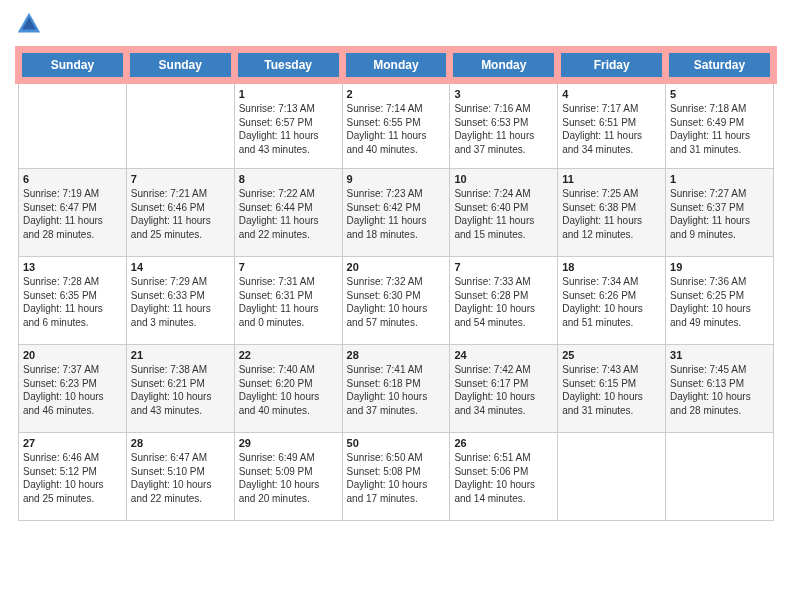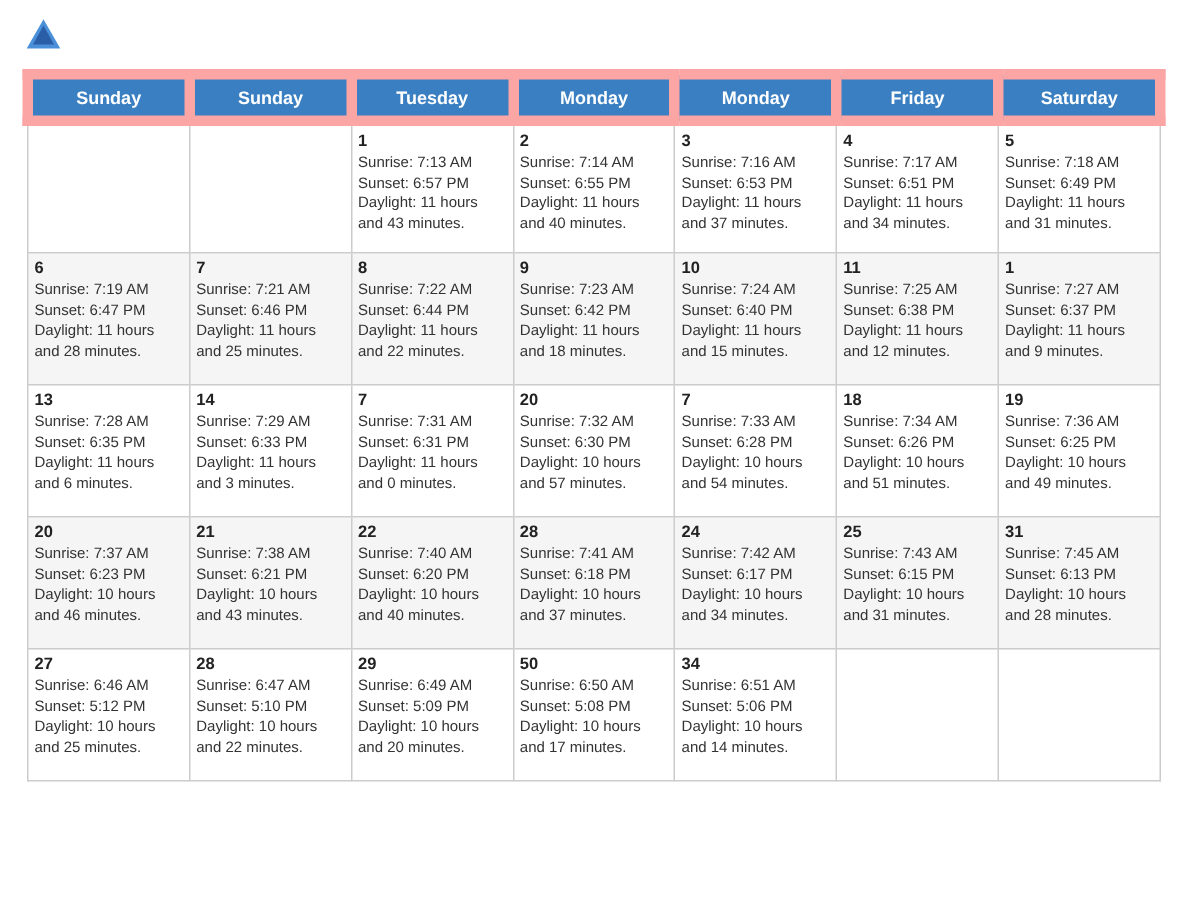--- a/index.html
+++ b/index.html
@@ -254,21 +254,21 @@
           </td>
           <td>
             <span class="day-num">29</span>
             <div class="day-info">Sunrise: 6:49 AM<br>Sunset: 5:09 PM<br>Daylight: 10 hours and 20 minutes.</div>
           </td>
           <td>
             <span class="day-num">50</span>
             <div class="day-info">Sunrise: 6:50 AM<br>Sunset: 5:08 PM<br>Daylight: 10 hours and 17 minutes.</div>
           </td>
           <td>
-            <span class="day-num">34</span>
+            <span class="day-num">26</span>
             <div class="day-info">Sunrise: 6:51 AM<br>Sunset: 5:06 PM<br>Daylight: 10 hours and 14 minutes.</div>
           </td>
           <td class="empty-cell"></td>
           <td class="empty-cell"></td>
         </tr>
       </tbody>
   </table>
 </div>
 
 </body></html>

